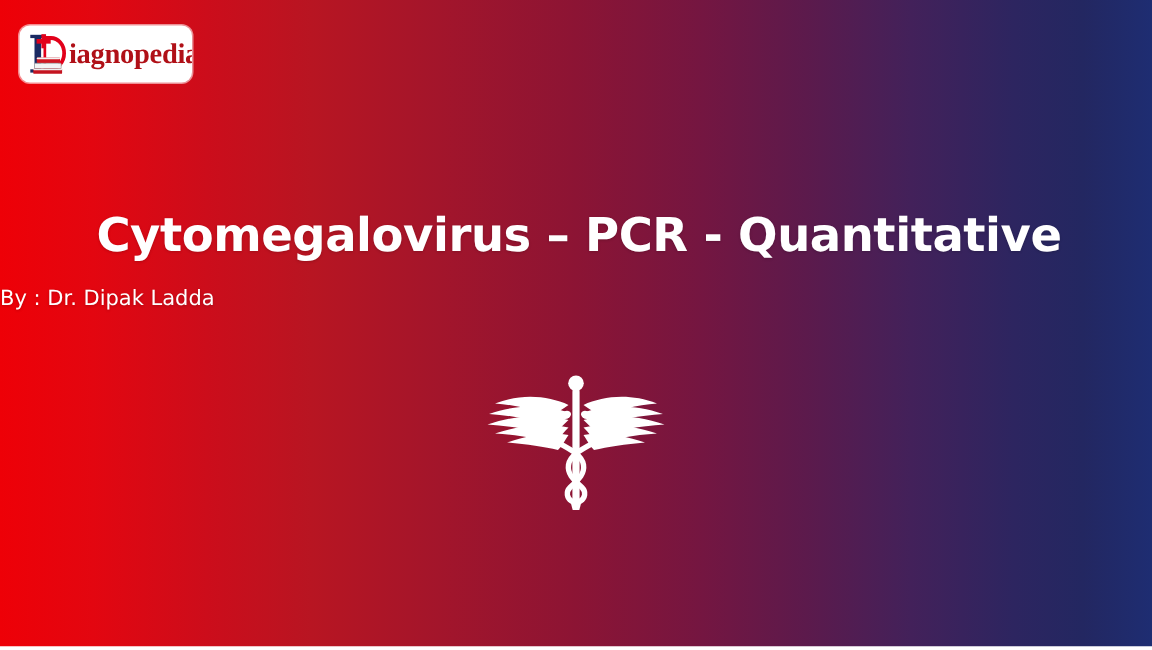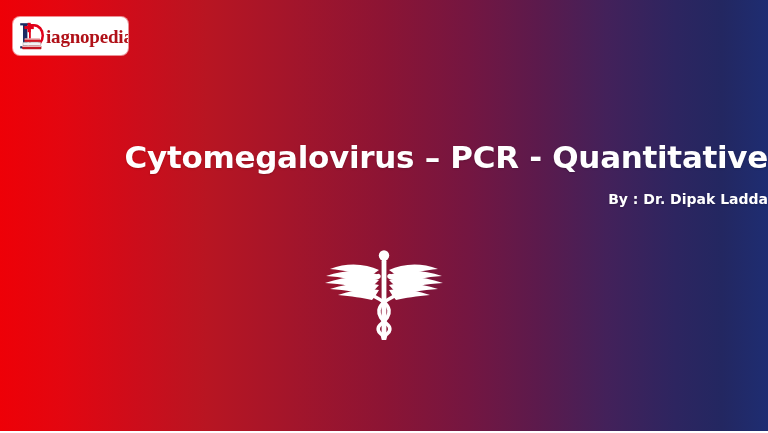--- a/index.html
+++ b/index.html
@@ -67,40 +67,40 @@
     line-height: 1;
     white-space: nowrap;
   }
 
   
   .slide-title {
     position: absolute;
     left: 4px;
     right: 0;
     top: 119px;
-    text-align: right;
+    text-align: center;
     color: #ffffff;
     font-family: "DejaVu Sans", sans-serif;
     font-weight: bold;
     font-size: 31px;
     letter-spacing: -0.3px;
     line-height: 1.15;
     text-shadow: 0 1px 2px rgba(0,0,0,0.18);
   }
 
   
   .byline {
     position: absolute;
     left: 0;
     right: 0;
     top: 190px;
-    text-align: right;
+    text-align: left;
     color: #ffffff;
     font-family: "DejaVu Sans", sans-serif;
-    font-weight: bold;
+    font-weight: normal;
     font-size: 14px;
     line-height: 1.35;
     text-shadow: 0 1px 2px rgba(0,0,0,0.2);
   }
   .byline-line { display: block; }
 
   
   .caduceus {
     position: absolute;
     left: 50%;

